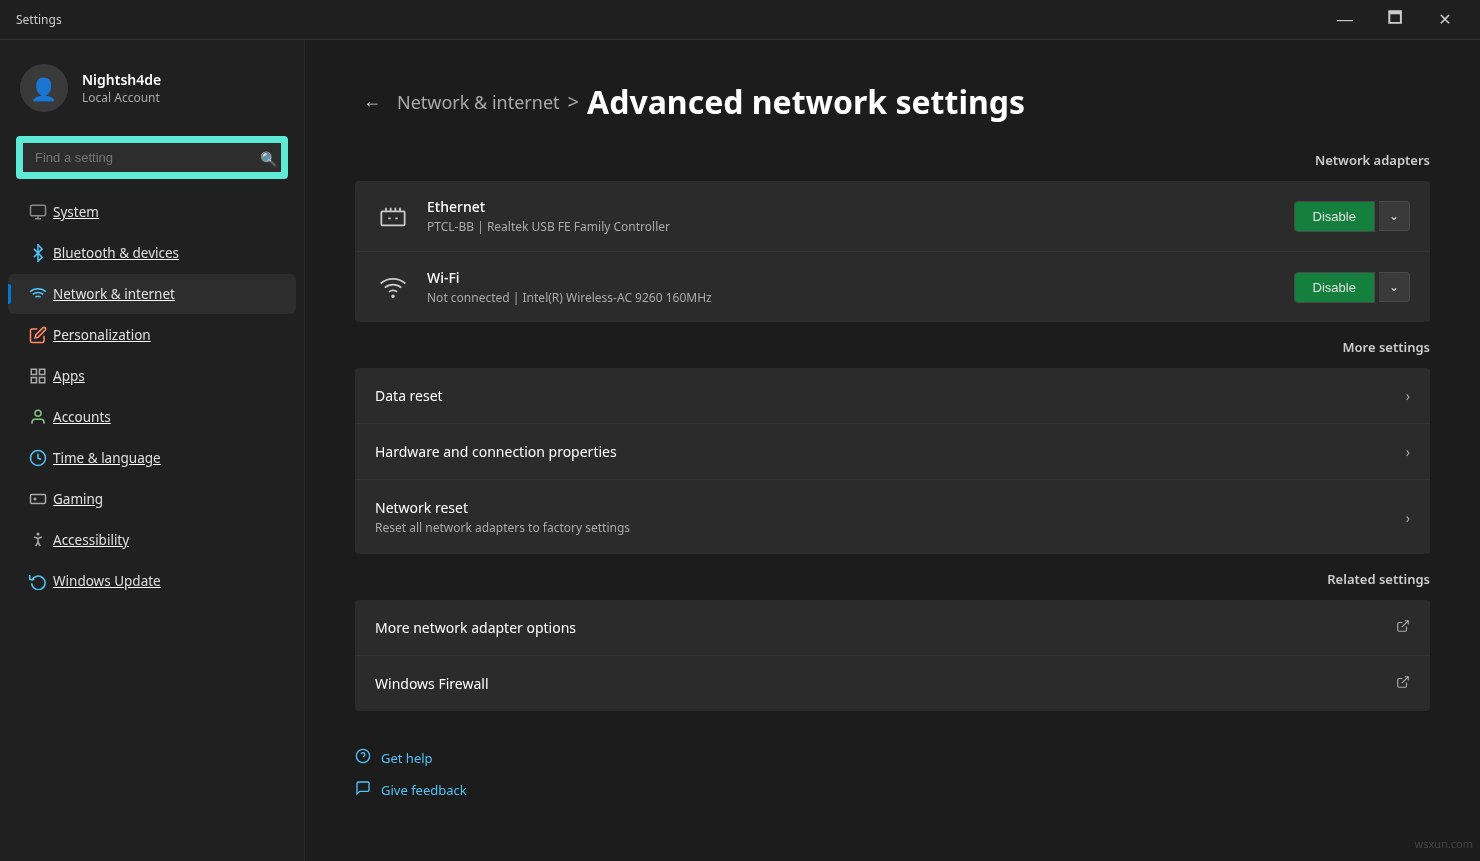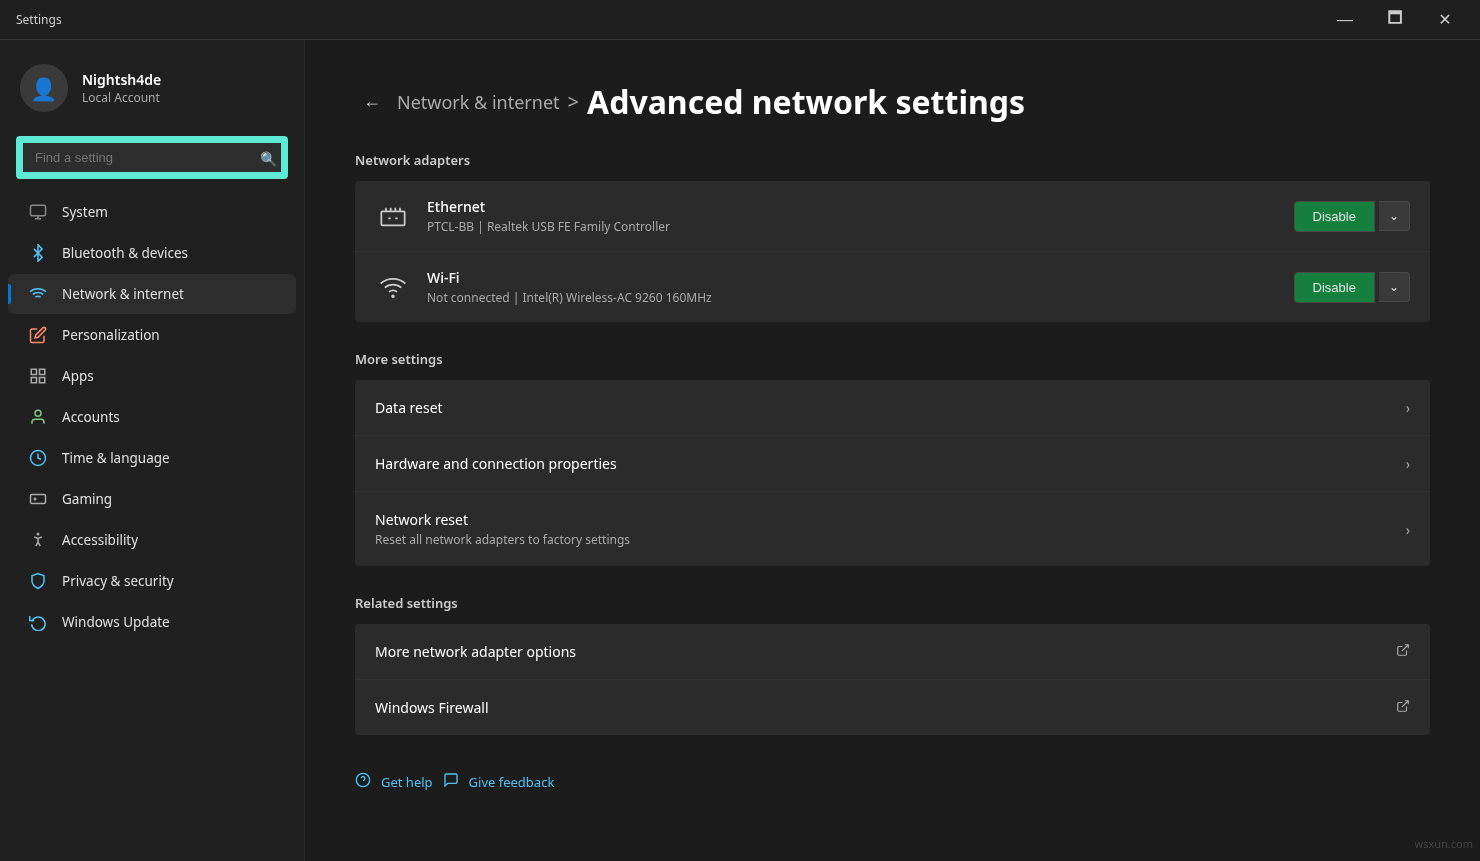--- a/index.html
+++ b/index.html
@@ -120,26 +120,27 @@
       right: 10px;
       top: 50%;
       transform: translateY(-50%);
       color: #aaa;
       font-size: 14px;
     }
 
     .nav-item {
       display: flex;
       align-items: center;
-      gap: 14px;
+      gap: 5px;
       padding: 10px 20px;
       cursor: pointer;
       border-radius: 6px;
       margin: 1px 8px;
       position: relative;
+      text-decoration: underline;
     }
     .nav-item.active {
       background: #2d2d2d;
     }
     .nav-item.active::before {
       content: '';
       position: absolute;
       left: 0;
       top: 50%;
       transform: translateY(-50%);
@@ -202,21 +203,22 @@
       font-size: 32px;
       font-weight: 700;
       color: #ffffff;
     }
 
     .section-title {
       font-size: 13px;
       font-weight: 600;
       color: #ccc;
       margin-bottom: 12px;
-      margin-top: 28px;
+      margin-top: 16px;
+      text-align: right;
     }
     .section-title:first-of-type {
       margin-top: 0;
     }
 
     
     .card {
       background: #2b2b2b;
       border-radius: 4px;
       overflow: hidden;
@@ -301,21 +303,21 @@
       font-size: 14px;
     }
     .settings-card-ext {
       color: #aaa;
       font-size: 14px;
     }
 
     
     .footer-links {
       display: flex;
-      flex-direction: row;
+      flex-direction: column;
       gap: 10px;
       margin-top: 36px;
       padding-bottom: 20px;
     }
     .footer-link {
       display: flex;
       align-items: center;
       gap: 10px;
       color: #4fc3f7;
       font-size: 13px;
@@ -464,28 +466,20 @@
           <svg width="18" height="18" viewBox="0 0 24 24" fill="none" stroke="#aaa" stroke-width="2">
               <circle cx="12" cy="4" r="1"></circle>
               <path d="M7 8l5 2 5-2"></path>
               <path d="M12 10v5"></path>
               <path d="M9 20l3-5 3 5"></path>
             </svg>
         </span>
         <span class="nav-label">Accessibility</span>
       </div>
       <div class="nav-item">
-        <span class="nav-icon icon-privacy">
-          <svg width="18" height="18" viewBox="0 0 24 24" fill="none" stroke="#4fc3f7" stroke-width="2">
-              <path d="M12 22s8-4 8-10V5l-8-3-8 3v7c0 6 8 10 8 10z"></path>
-            </svg>
-        </span>
-        <span class="nav-label">Privacy &amp; security</span>
-      </div>
-      <div class="nav-item">
         <span class="nav-icon icon-update">
           <svg width="18" height="18" viewBox="0 0 24 24" fill="none" stroke="#4fc3f7" stroke-width="2">
               <polyline points="1 4 1 10 7 10"></polyline>
               <path d="M3.51 15a9 9 0 1 0 .49-3.5"></path>
             </svg>
         </span>
         <span class="nav-label">Windows Update</span>
       </div>
     </nav>
   </div>

